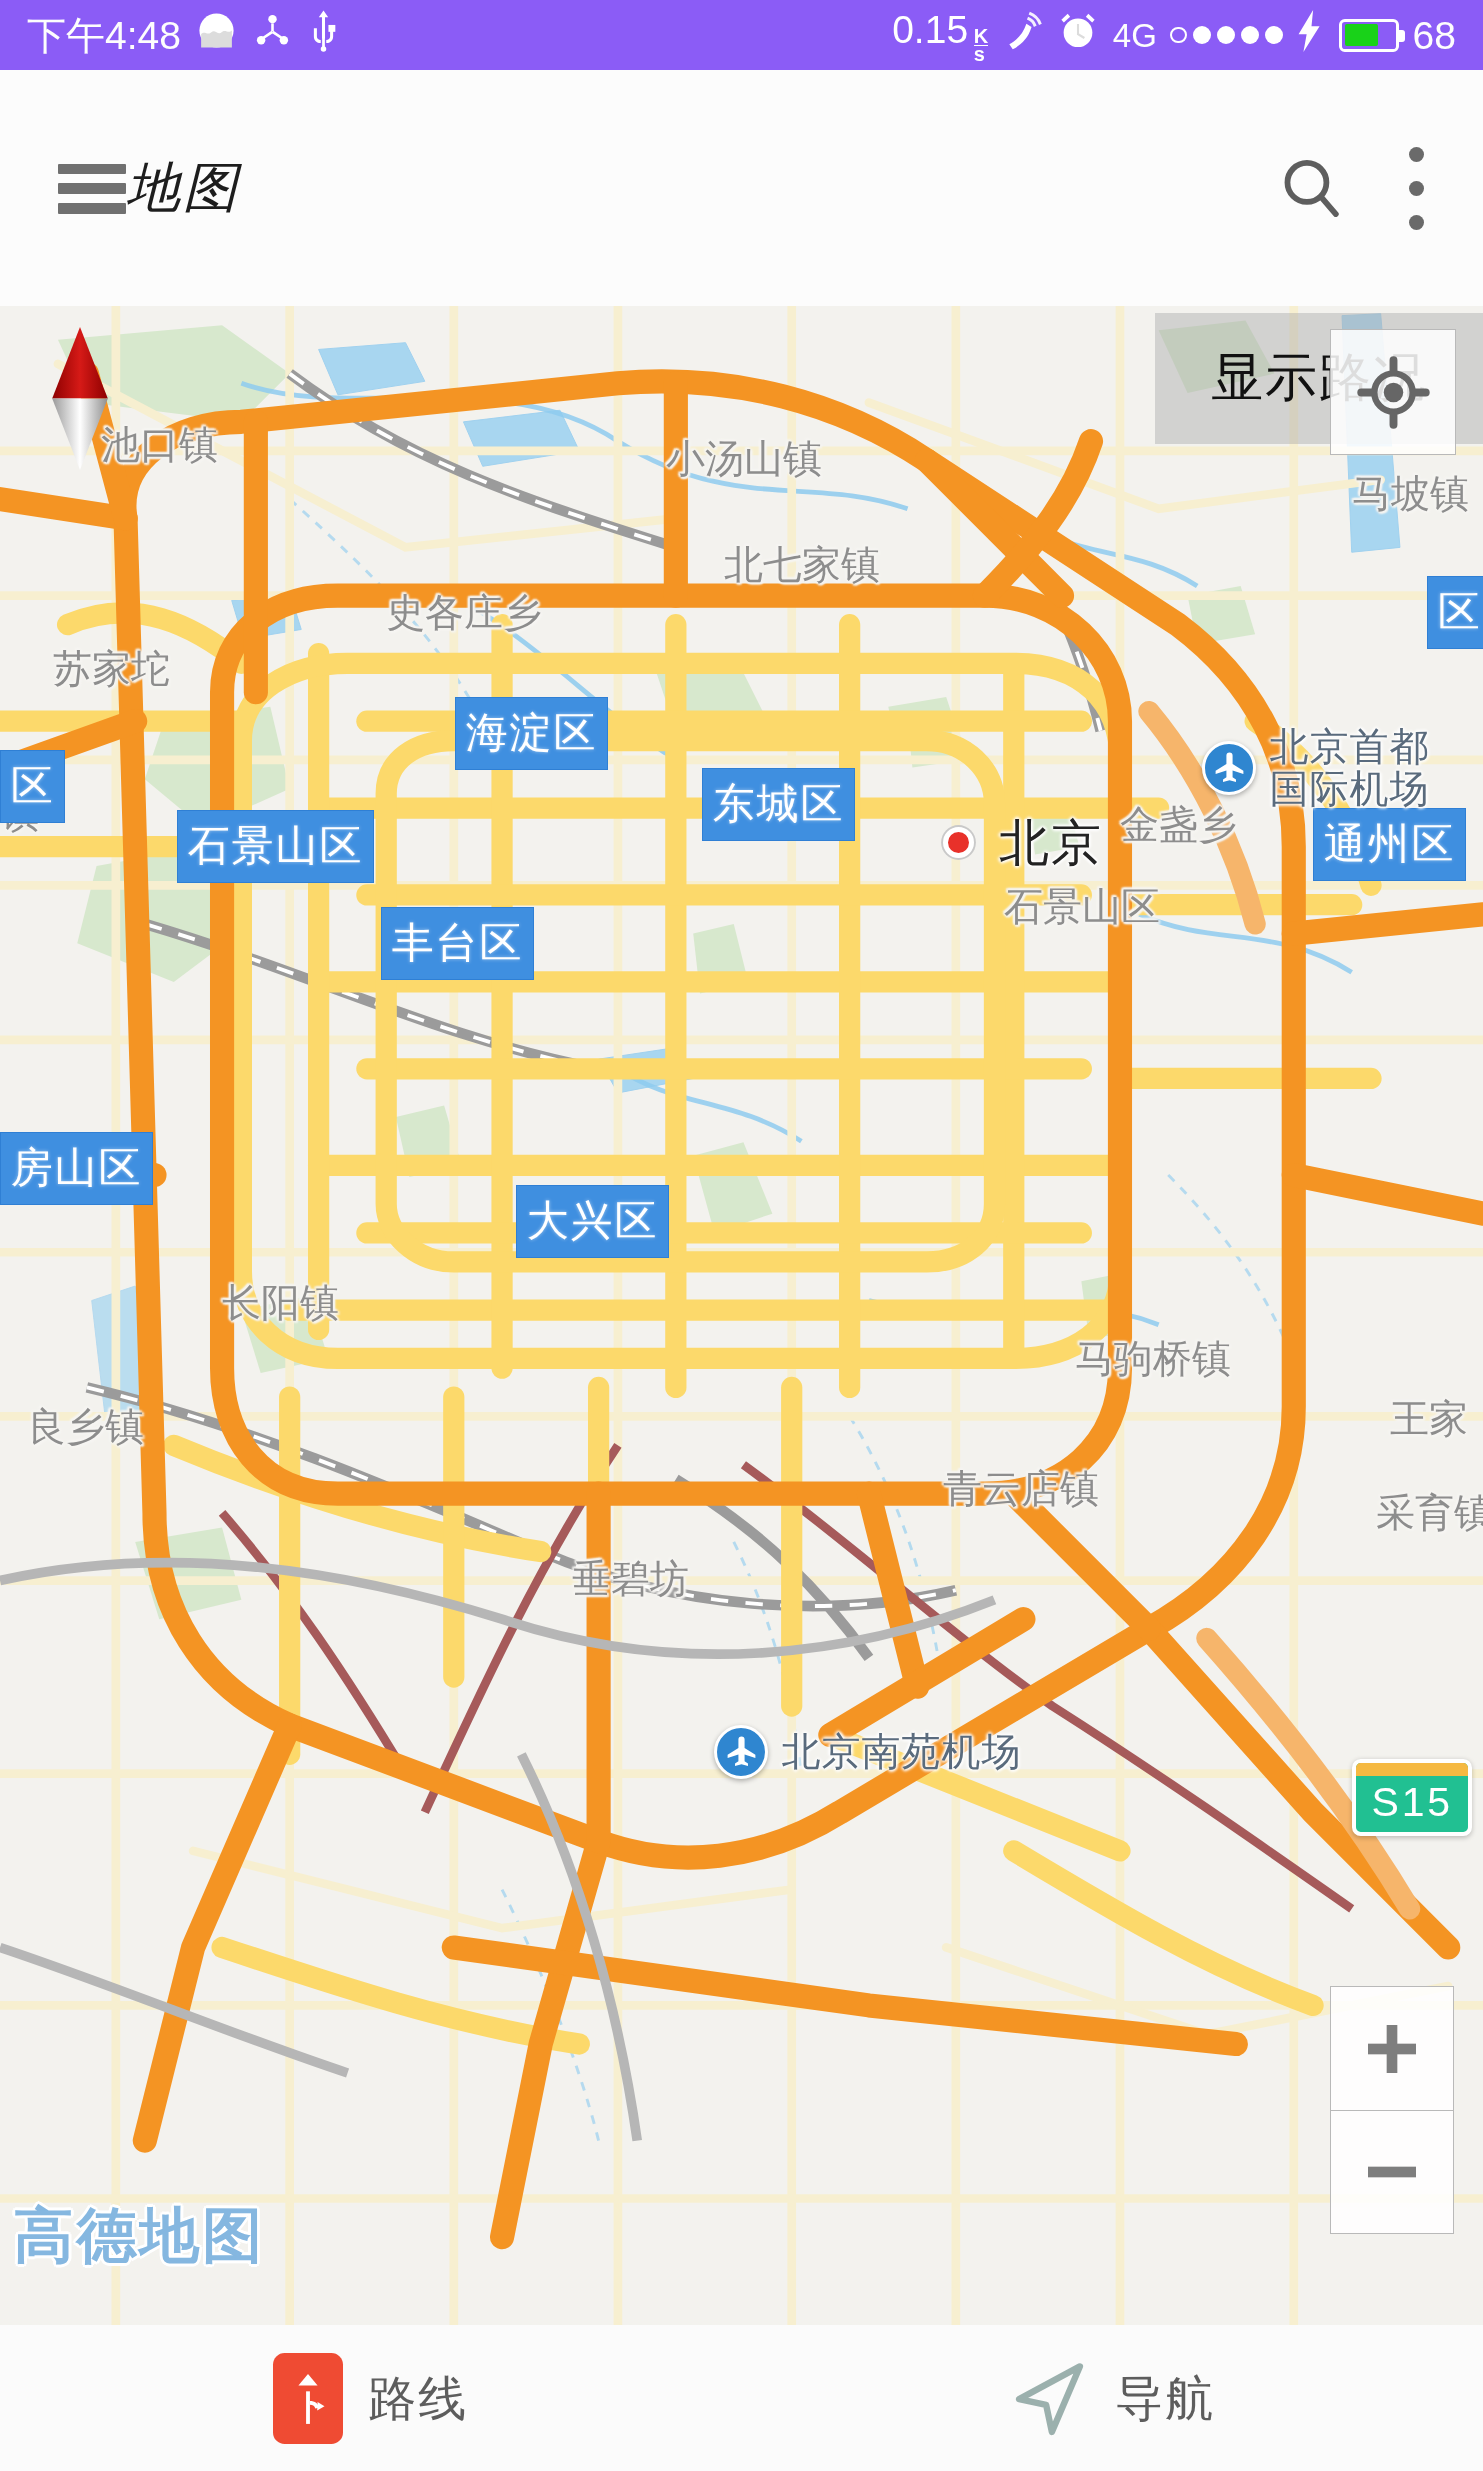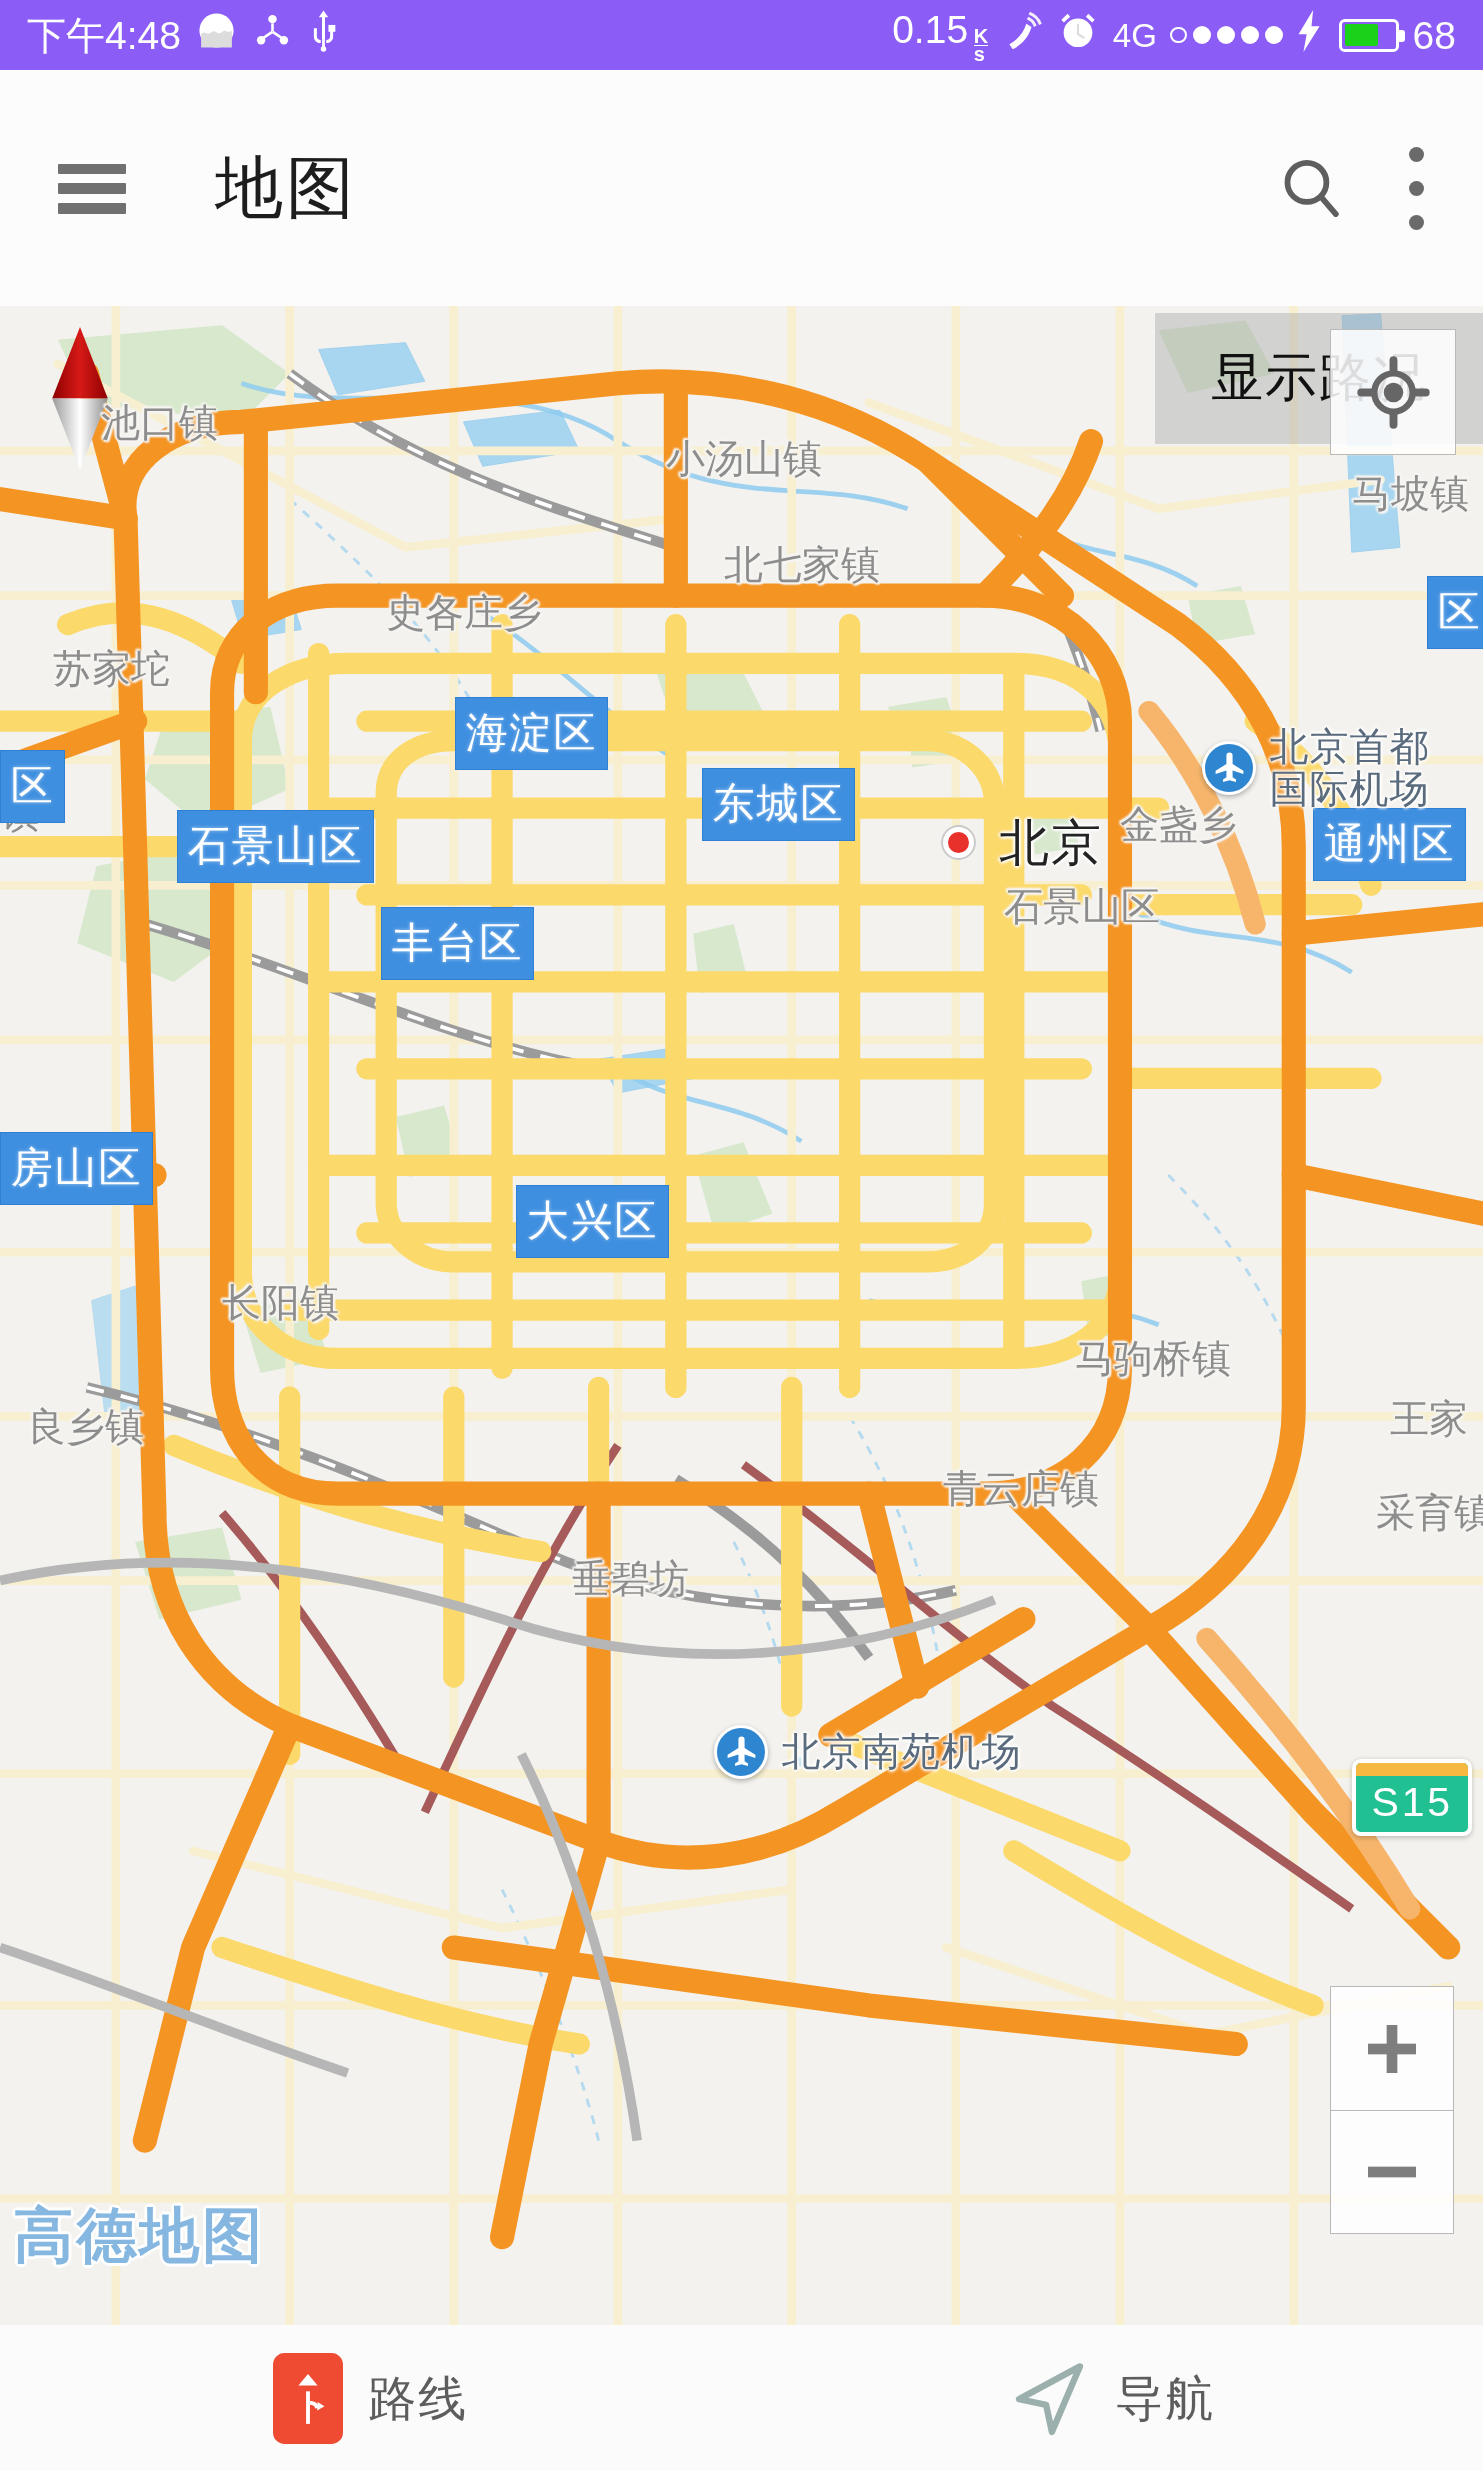--- a/index.html
+++ b/index.html
@@ -31,21 +31,21 @@
   .battery:after{content:"";position:absolute;right:-8.7px;top:8.7px;width:5.8px;height:11.6px;background:#fff;border-radius:0 2.9px 2.9px 0;}
   .battery i{display:block;height:100%;background:#19d219;border-radius:1.9px;}
 
   
   #app-bar{
     position:absolute; left:0; top:70px; width:1483px; height:237px;
     background:#fcfcfc; display:flex; align-items:center; padding:0 58px;
   }
   #hamburger{ width:68px; height:50px; display:flex; flex-direction:column; justify-content:space-between; cursor:pointer;}
   #hamburger span{ display:block; height:10.6px; background:#707070; border-radius:1px;}
-  #app-title{ margin-left:89px; font-size:68px; color:#1d1d1d; letter-spacing:2.9px; }
+  #app-title{ font-size:54px; color:#1d1d1d; letter-spacing:2.9px;font-style:italic; }
   #app-actions{ margin-left:auto; display:flex; align-items:center; gap:60px;}
   .action-btn{ cursor:pointer; display:flex; align-items:center; justify-content:center;}
   #kebab{ width:17.4px; height:83px; display:flex; flex-direction:column; justify-content:space-between; align-items:center;}
   #kebab i{ width:15.4px;height:15.4px;border-radius:50%;background:#6a6a6a; display:block;}
 
   
   #map{
     position:absolute; left:0; top:306px; width:1483px; height:2019px;
     background:#f2f1ec; overflow:hidden;
   }
@@ -431,21 +431,21 @@
   <div id="zoom-out" class="map-btn">
     <svg width="64" height="64" viewBox="0 0 24 24" fill="#7e7e7e">
         <rect x="3" y="10" width="18" height="4"></rect>
       </svg>
   </div>
 
 
   <div id="brand">高德地图</div>
 
   <div id="layer-towns">
-      <div class="lbl town" style="left: 101px; top: 90px;">池口镇</div>
+      <div class="lbl town" style="left: 101px; top: 112px;">池口镇</div>
       <div class="lbl town" style="left: 666px; top: 126px;">小汤山镇</div>
       <div class="lbl town" style="left: 1352px; top: 161px;">马坡镇</div>
       <div class="lbl town" style="left: 724px; top: 232px;">北七家镇</div>
       <div class="lbl town" style="left: 386px; top: 280px;">史各庄乡</div>
       <div class="lbl town" style="left: 53px; top: 336px;">苏家坨</div>
       <div class="lbl town" style="left: 0px; top: 481px;">镇</div>
       <div class="lbl town" style="left: 1120px; top: 492px;">金盏乡</div>
       <div class="lbl town" style="left: 1004px; top: 574px;">石景山区</div>
       <div class="lbl town" style="left: 222px; top: 970px;">长阳镇</div>
       <div class="lbl town" style="left: 1075px; top: 1026px;">马驹桥镇</div>

